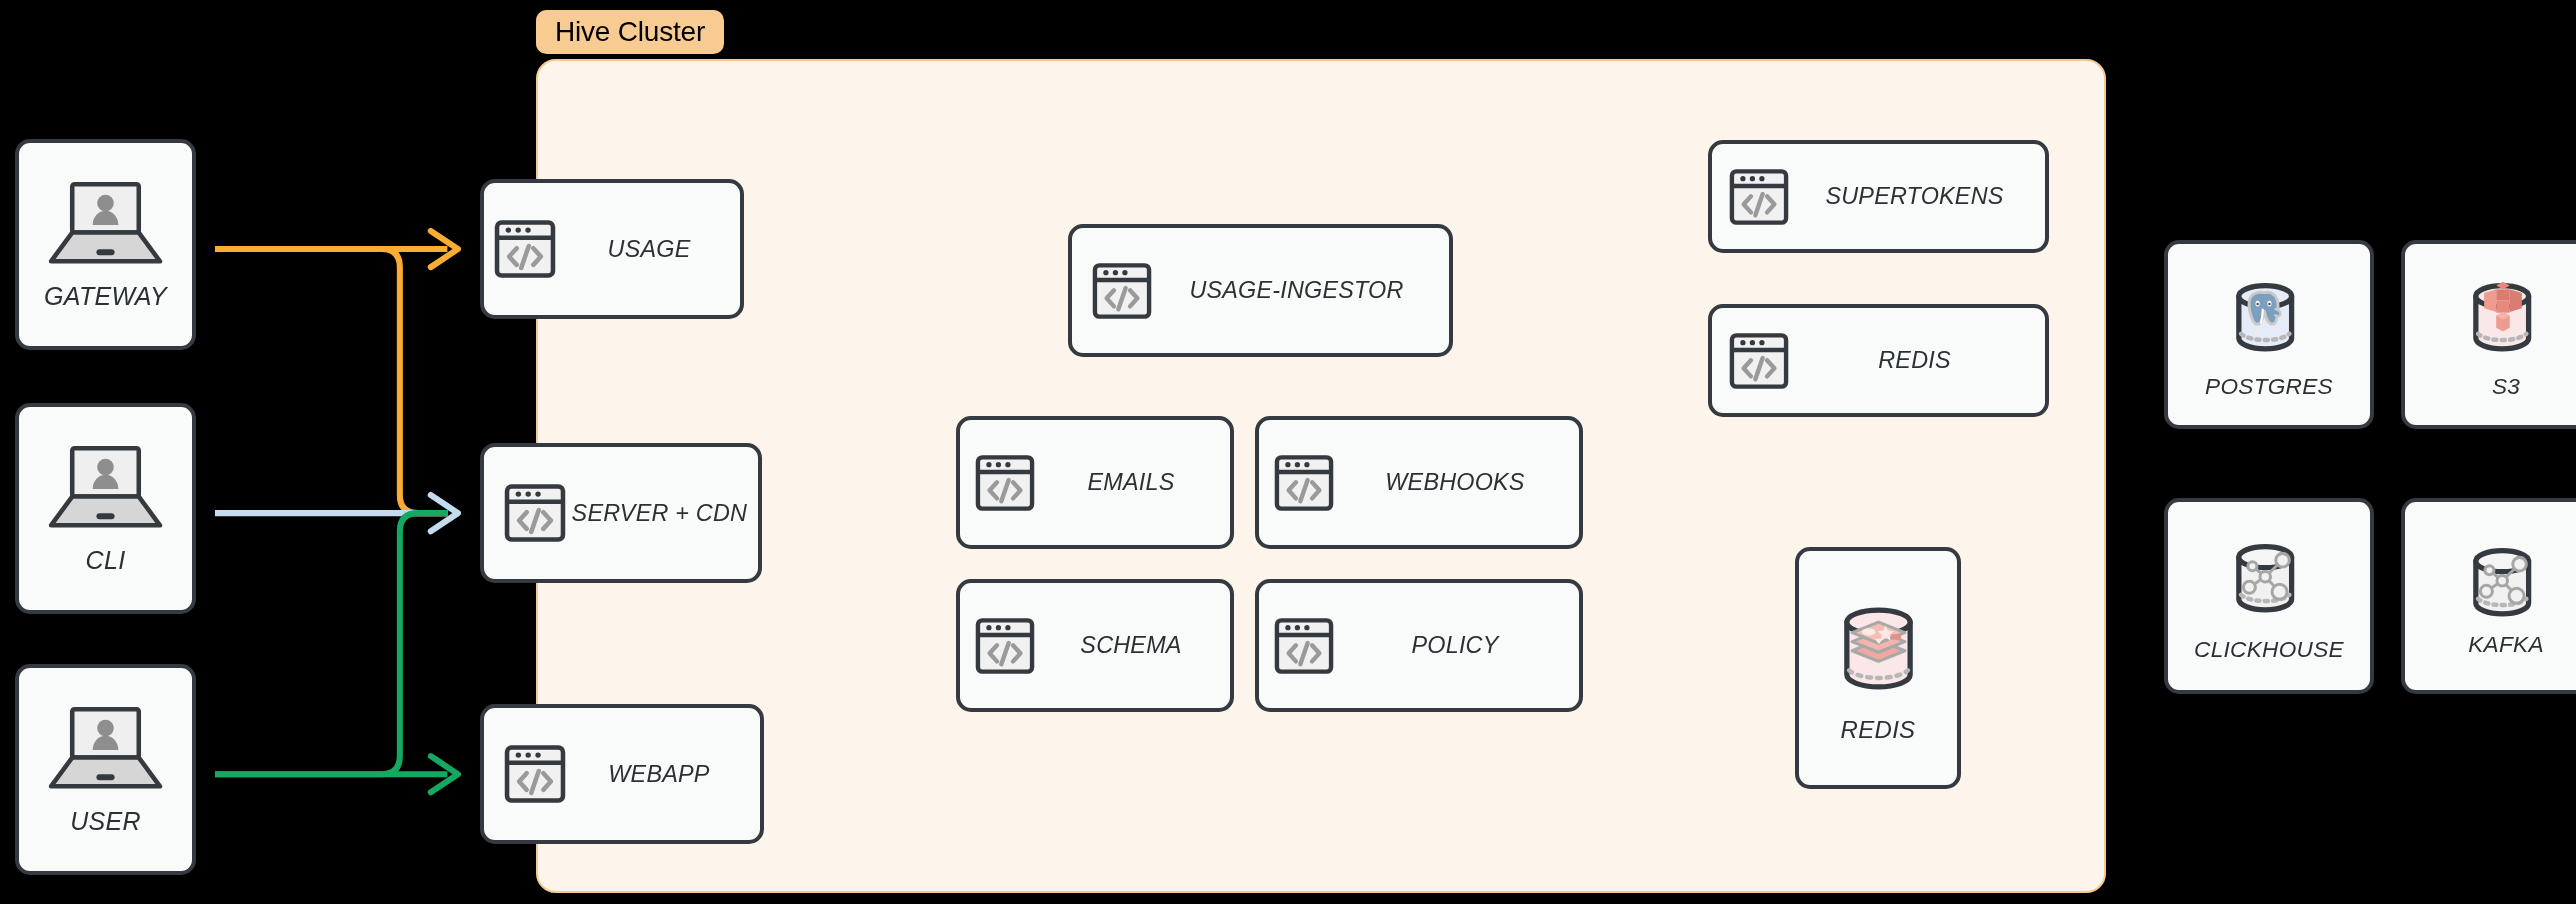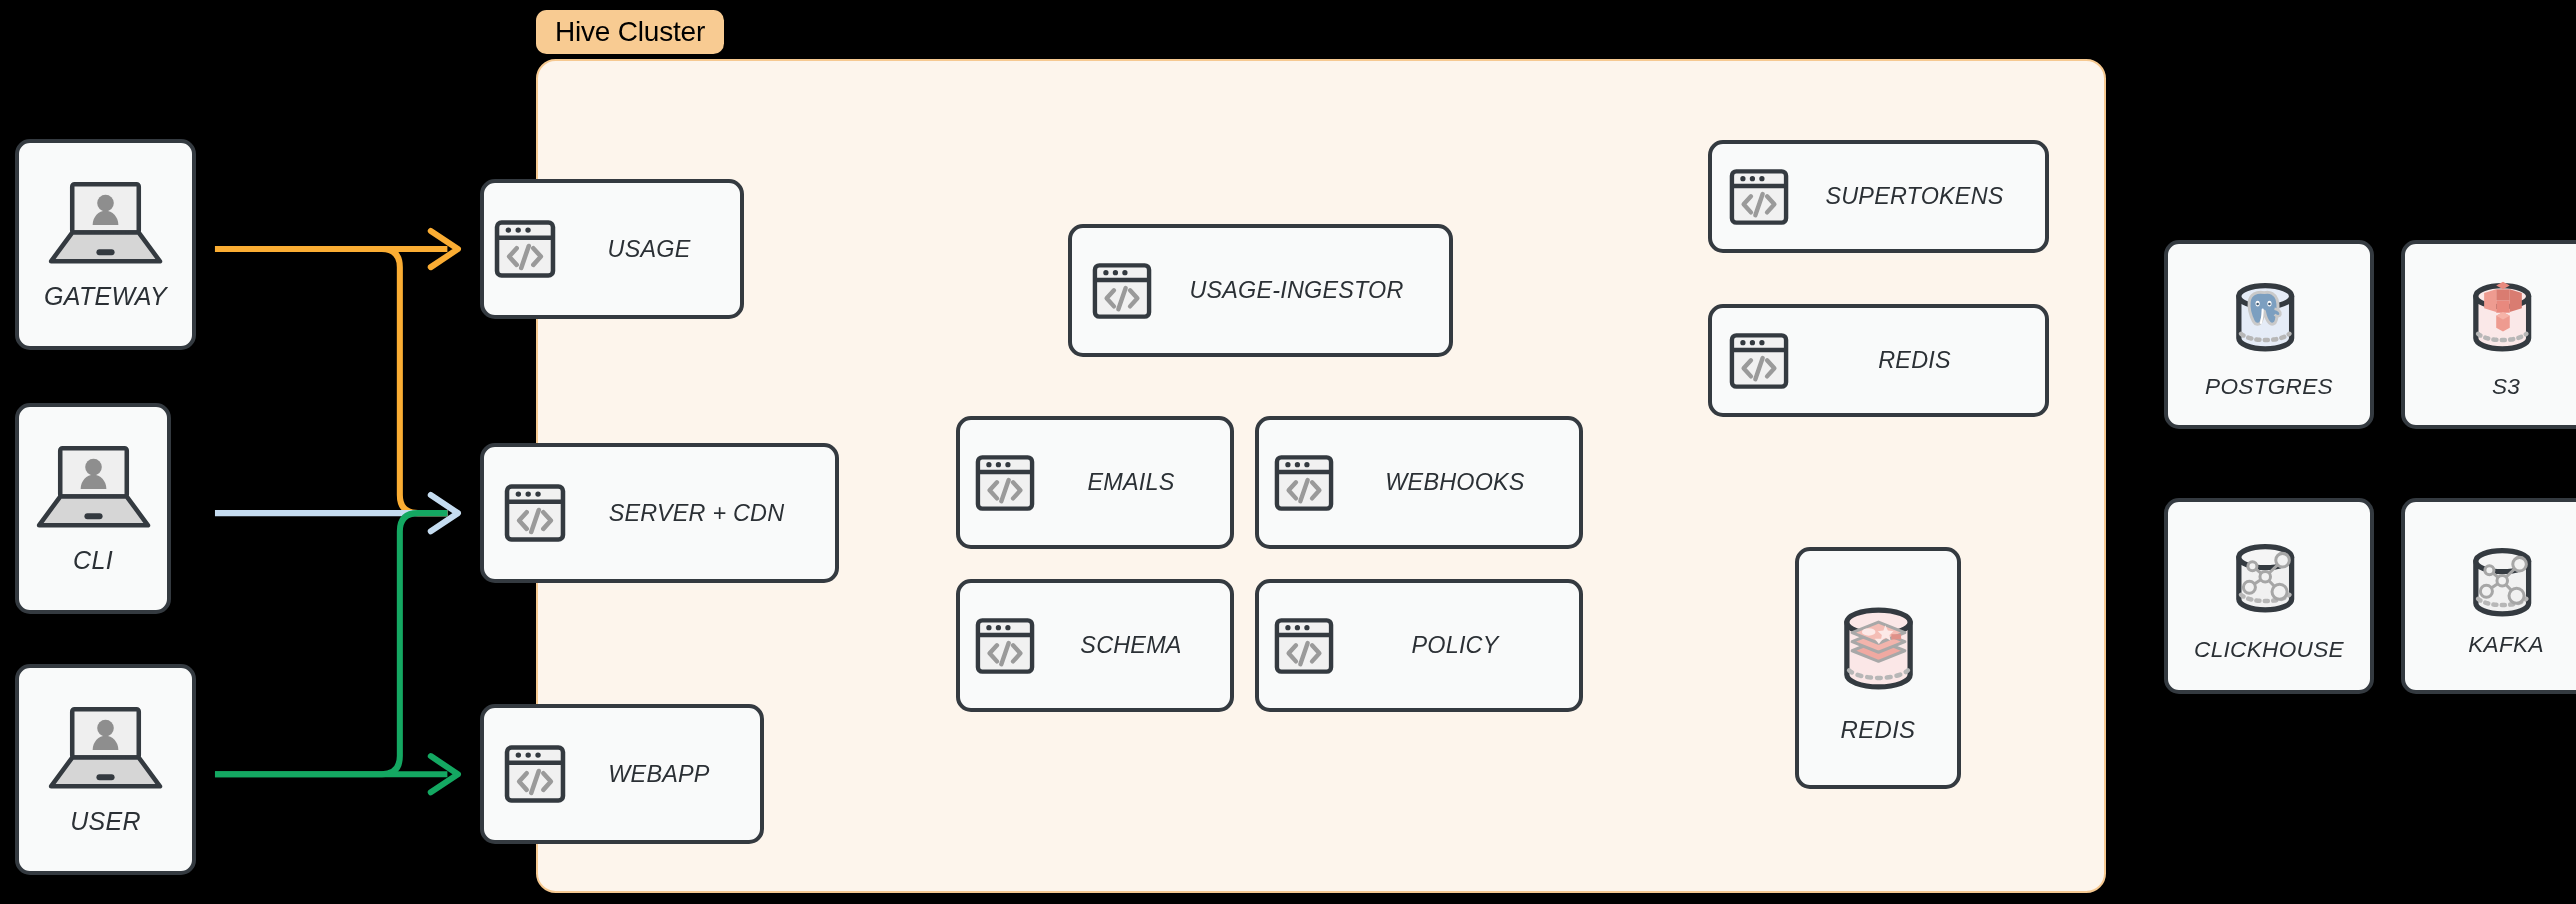--- a/index.html
+++ b/index.html
@@ -75,21 +75,21 @@
         <circle cx="80" cy="33" r="11" fill="#8E8E8E"></circle>
         <path d="M63 62c0-11 8-19 17-19s17 8 17 19z" fill="#8E8E8E"></path>
         <path d="M36 72 L124 72 L152 110 L8 110 Z" fill="#D6D6D6" stroke="#343A40" stroke-width="6" stroke-linejoin="round"></path>
         <rect x="68" y="94" width="24" height="8" rx="4" fill="#343A40"></rect>
         <line x1="36" y1="72" x2="124" y2="72" stroke="#343A40" stroke-width="3" stroke-dasharray="5 5"></line>
       </svg>
     </span>
     <span class="lbl" style="font-size:25px;margin-top:10.6px;">GATEWAY</span>
   </div>
 
-  <div class="node stack" style="left:15px;top:403px;width:156px;height:211px;">
+  <div class="node stack" style="left:15px;top:403px;width:181px;height:211px;">
     <span class="ico">
       <svg width="121" height="94" viewBox="0 0 160 124">
         <rect x="36" y="8" width="88" height="64" rx="3" fill="#EFEFEF" stroke="#343A40" stroke-width="6"></rect>
         <circle cx="80" cy="33" r="11" fill="#8E8E8E"></circle>
         <path d="M63 62c0-11 8-19 17-19s17 8 17 19z" fill="#8E8E8E"></path>
         <path d="M36 72 L124 72 L152 110 L8 110 Z" fill="#D6D6D6" stroke="#343A40" stroke-width="6" stroke-linejoin="round"></path>
         <rect x="68" y="94" width="24" height="8" rx="4" fill="#343A40"></rect>
         <line x1="36" y1="72" x2="124" y2="72" stroke="#343A40" stroke-width="3" stroke-dasharray="5 5"></line>
       </svg>
     </span>
@@ -143,21 +143,21 @@
         <path d="M4 26 H78" stroke="#343A40" stroke-width="6"></path>
         <circle cx="19" cy="16" r="3.6" fill="#343A40"></circle>
         <circle cx="32" cy="16" r="3.6" fill="#343A40"></circle>
         <circle cx="45" cy="16" r="3.6" fill="#343A40"></circle>
         <path d="M30 40 L20 51 L30 62 M52 40 L62 51 L52 62 M46 37 L36 66" stroke="#9A9A9A" stroke-width="6" stroke-linecap="round" stroke-linejoin="round" fill="none"></path>
       </svg>
     </span>
     <span class="lbl" style="font-size:23.4px;">USAGE</span>
   </div>
 
-  <div class="node svc" style="left:480px;top:443px;width:359px;height:140px;padding:0 13.6px;">
+  <div class="node svc" style="left:480px;top:443px;width:282px;height:140px;padding:0 13.6px;">
     <span class="ico" style="width:74px;">
       <svg width="62" height="62" viewBox="0 0 82 82">
         <rect x="4" y="6" width="74" height="70" rx="6" fill="#F1F1F1" stroke="#343A40" stroke-width="6"></rect>
         <path d="M4 26 H78" stroke="#343A40" stroke-width="6"></path>
         <circle cx="19" cy="16" r="3.6" fill="#343A40"></circle>
         <circle cx="32" cy="16" r="3.6" fill="#343A40"></circle>
         <circle cx="45" cy="16" r="3.6" fill="#343A40"></circle>
         <path d="M30 40 L20 51 L30 62 M52 40 L62 51 L52 62 M46 37 L36 66" stroke="#9A9A9A" stroke-width="6" stroke-linecap="round" stroke-linejoin="round" fill="none"></path>
       </svg>
     </span>

